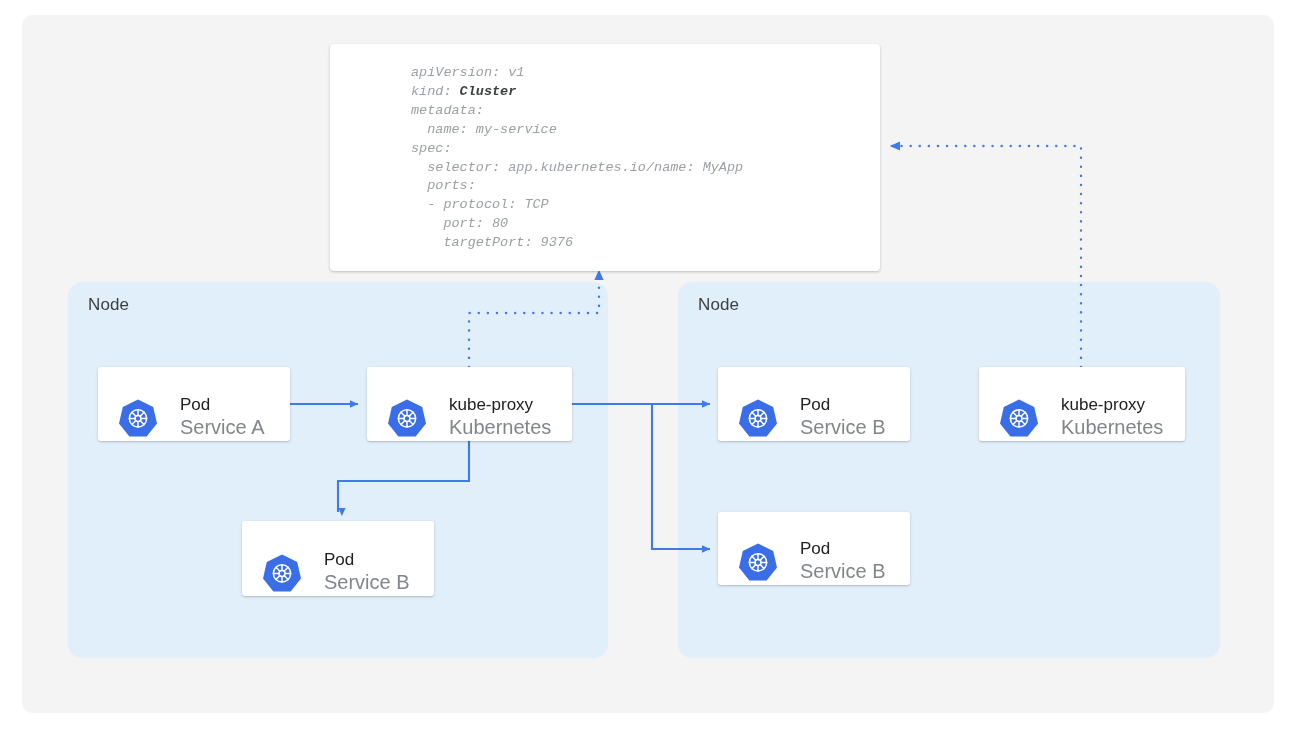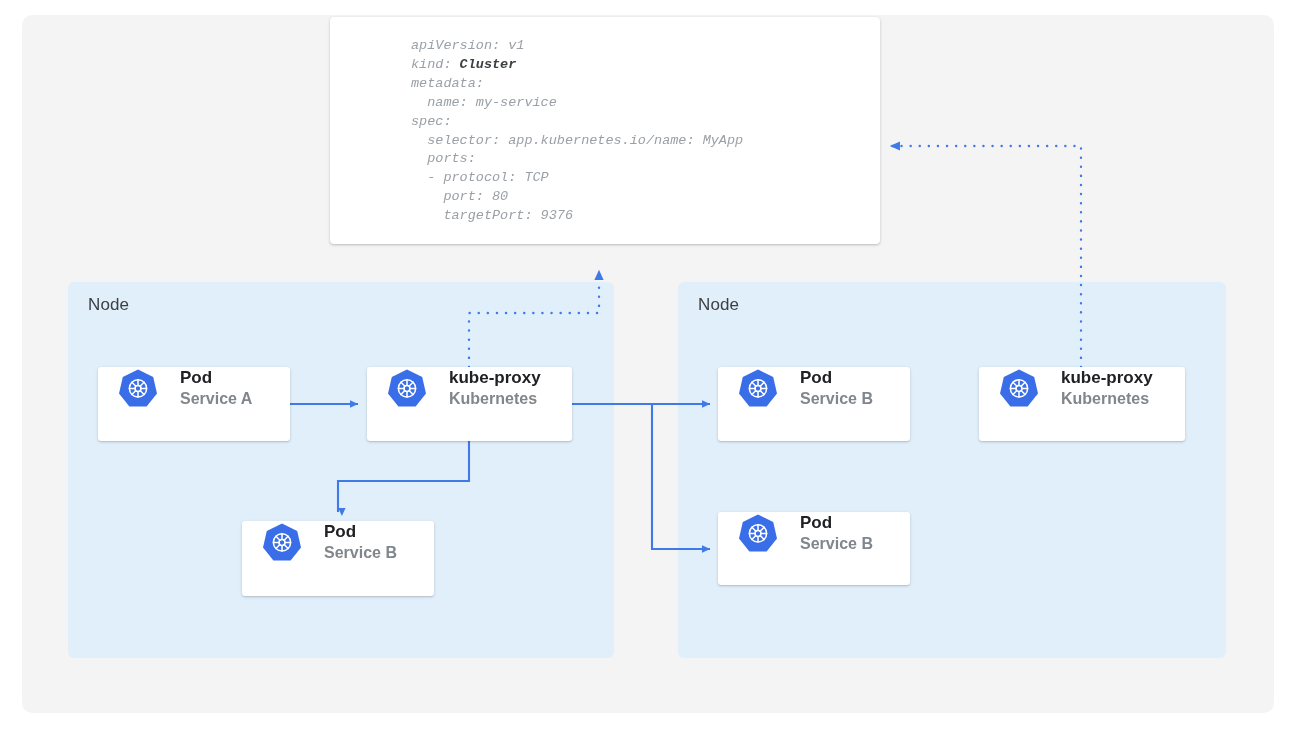--- a/index.html
+++ b/index.html
@@ -35,77 +35,75 @@
     left: 0;
     top: 0;
     width: 1296px;
     height: 729px;
     pointer-events: none;
   }
   
   .node-box {
     position: absolute;
     background: #e1effb;
-    border-radius: 6px;
-    padding-left: 6px;
+    border-radius: 14px;
   }
   #node-left  { left: 68px;  top: 282px; width: 540px; height: 376px; }
   #node-right { left: 678px; top: 282px; width: 542px; height: 376px; }
   .node-label {
     position: absolute;
     left: 20px;
     top: 13px;
     font-size: 17px;
     color: #3c4043;
     letter-spacing: .1px;
   }
   
   .card {
     position: absolute;
     background: #ffffff;
     border-radius: 3px;
     box-shadow: 0 1px 3px rgba(60,64,67,.22), 0 1px 1px rgba(60,64,67,.10);
     display: flex;
-    align-items: flex-start;
+    align-items: flex-end;
     box-sizing: border-box;
-    font-weight: bold;
   }
   .card .k8s-logo {
     flex: 0 0 auto;
     margin-left: 18px;
     width: 44px;
     height: 44px;
   }
   .card .card-text {
     margin-left: 20px;
     line-height: 1.28;
   }
   .card-title {
     font-size: 17px;
     color: #202124;
     white-space: nowrap;
   }
   .card-sub {
-    font-size: 16px;
+    font-size: 20px;
     color: #80868b;
     white-space: nowrap;
   }
   
   #card-pod-a       { left: 98px;  top: 367px; width: 192px; height: 74px; }
   #card-kube-left   { left: 367px; top: 367px; width: 205px; height: 74px; }
   #card-pod-b-local { left: 242px; top: 521px; width: 192px; height: 75px; }
   #card-pod-b1      { left: 718px; top: 367px; width: 192px; height: 74px; }
   #card-pod-b2      { left: 718px; top: 512px; width: 192px; height: 73px; }
   #card-kube-right  { left: 979px; top: 367px; width: 206px; height: 74px; }
 
   
   #yaml-panel {
     position: absolute;
     left: 330px;
-    top: 17px;
+    top: 44px;
     width: 550px;
     height: 227px;
     background: #ffffff;
     border-radius: 4px;
     box-shadow: 0 1px 3px rgba(60,64,67,.22), 0 1px 2px rgba(60,64,67,.10);
     overflow: hidden;
   }
   #yaml-code {
     position: absolute;
     left: 81px;

